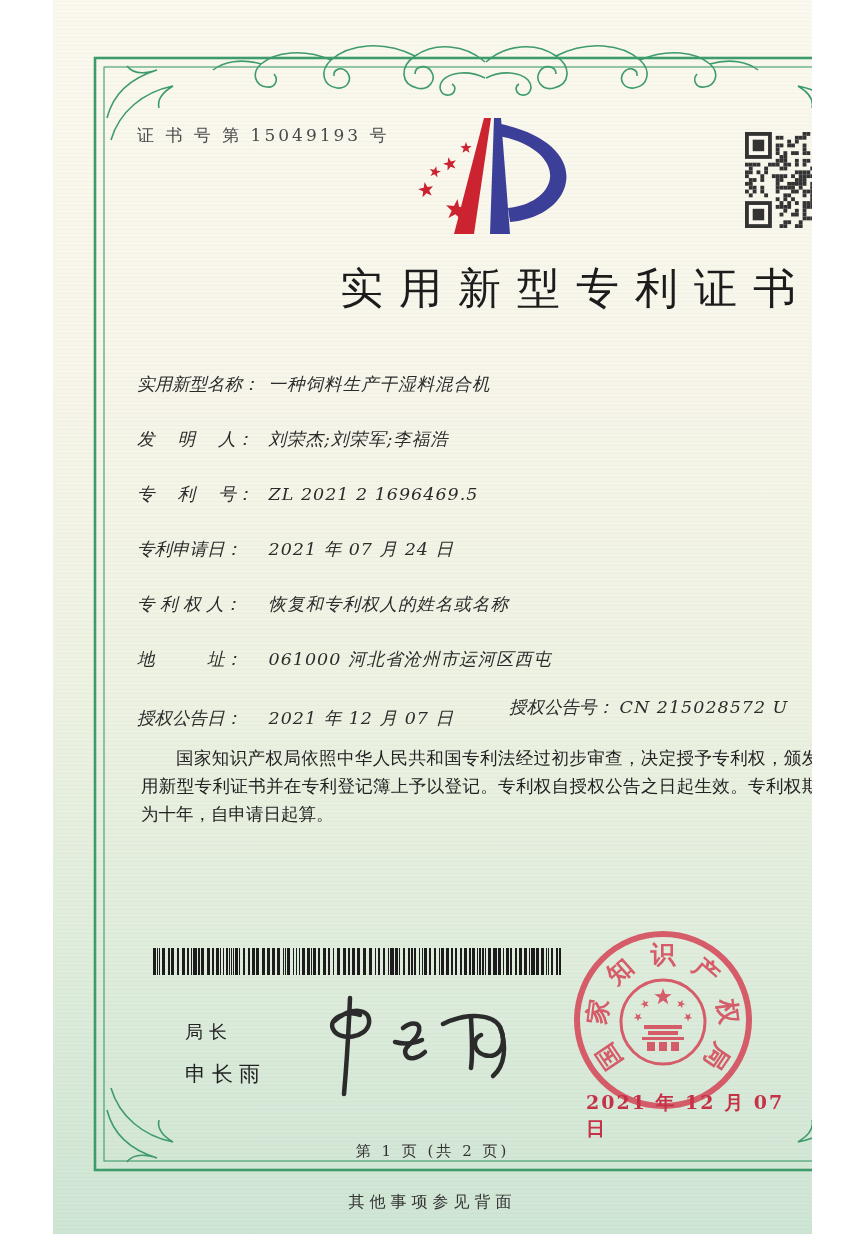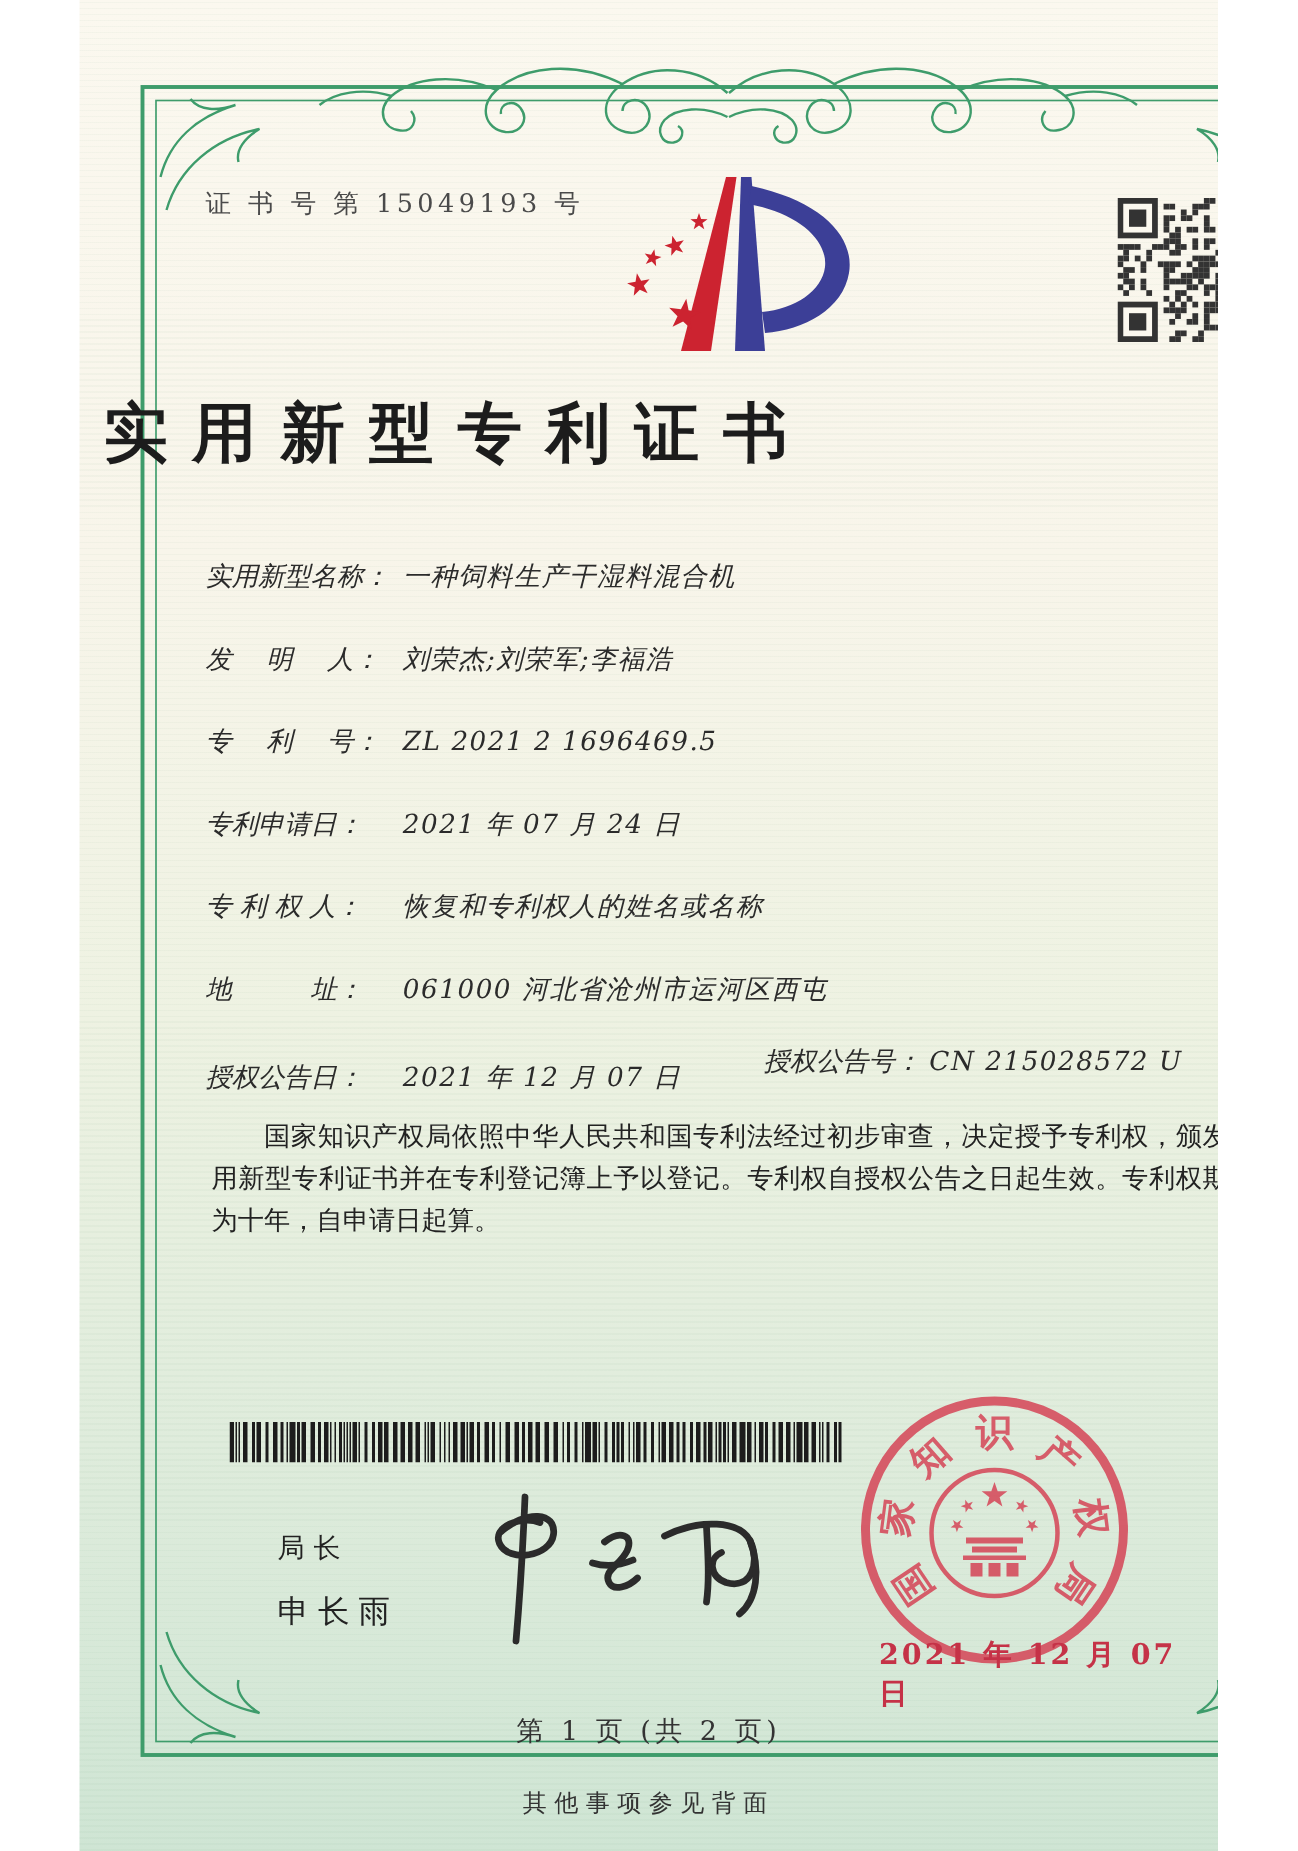--- a/index.html
+++ b/index.html
@@ -9,36 +9,36 @@
     margin:0 auto;
     overflow:hidden;
     background:
       repeating-linear-gradient(0deg, rgba(110,160,125,0.05) 0 1px, rgba(0,0,0,0) 1px 4px),
       linear-gradient(180deg,#fbf8ef 0%, #f8f5ea 30%, #eef2e2 55%, #dfecdc 78%, #cfe5d4 100%);
     font-family:"DejaVu Serif","Liberation Serif",serif;
     color:#2e2e2e;
   }
   .abs{position:absolute;}
   .cert-no{left:84px;top:124px;font-size:17px;letter-spacing:3px;color:#4a4a4a;}
-  .title{left:0;top:260px;width:100%;text-align:left;font-size:43px;font-weight:bold;
+  .title{left:0;top:260px;width:100%;text-align:right;font-size:43px;font-weight:normal;
          letter-spacing:16px;color:#1c1c1c;text-indent:16px;}
   .fields{left:84px;top:372px;width:700px;font-size:17.5px;color:#2b2b2b;}
   .frow{position:absolute;left:0;white-space:nowrap;font-style:italic;}
   .flabel{display:inline-block;min-width:126px;}
   .fvalue{letter-spacing:1px;}
   .paras{left:84px;top:740px;width:704px;font-size:17.5px;line-height:28px;
          color:#222;text-align:justify;}
   .paras p{margin:4px;text-indent:2em;}
   .barcode{left:100px;top:948px;}
   .officer-title{left:132px;top:1020px;font-size:18px;letter-spacing:6px;color:#222;}
   .officer-name{left:132px;top:1060px;font-size:21px;letter-spacing:6px;color:#222;}
   .sig{left:222px;top:992px;}
   .seal{left:515px;top:925px;}
   .seal-date{left:533px;top:1090px;font-size:19px;letter-spacing:2px;color:#c53247;font-weight:bold;}
-  .page-info{left:0;top:1142px;width:100%;text-align:center;font-size:18px;letter-spacing:3px;color:#333;}
+  .page-info{left:0;top:1142px;width:100%;text-align:center;font-size:15px;letter-spacing:3px;color:#333;}
   .back-note{left:0;top:1192px;width:100%;text-align:center;font-size:16px;letter-spacing:5px;color:#333;}
   .qr{left:692px;top:132px;}
 </style>
 </head>
 <body>
 
 <div class="page">
 
   <svg class="abs" width="865" height="1234" viewBox="0 0 865 1234" style="left:0;top:0">
     <g stroke="#3e9c6b" fill="none">

